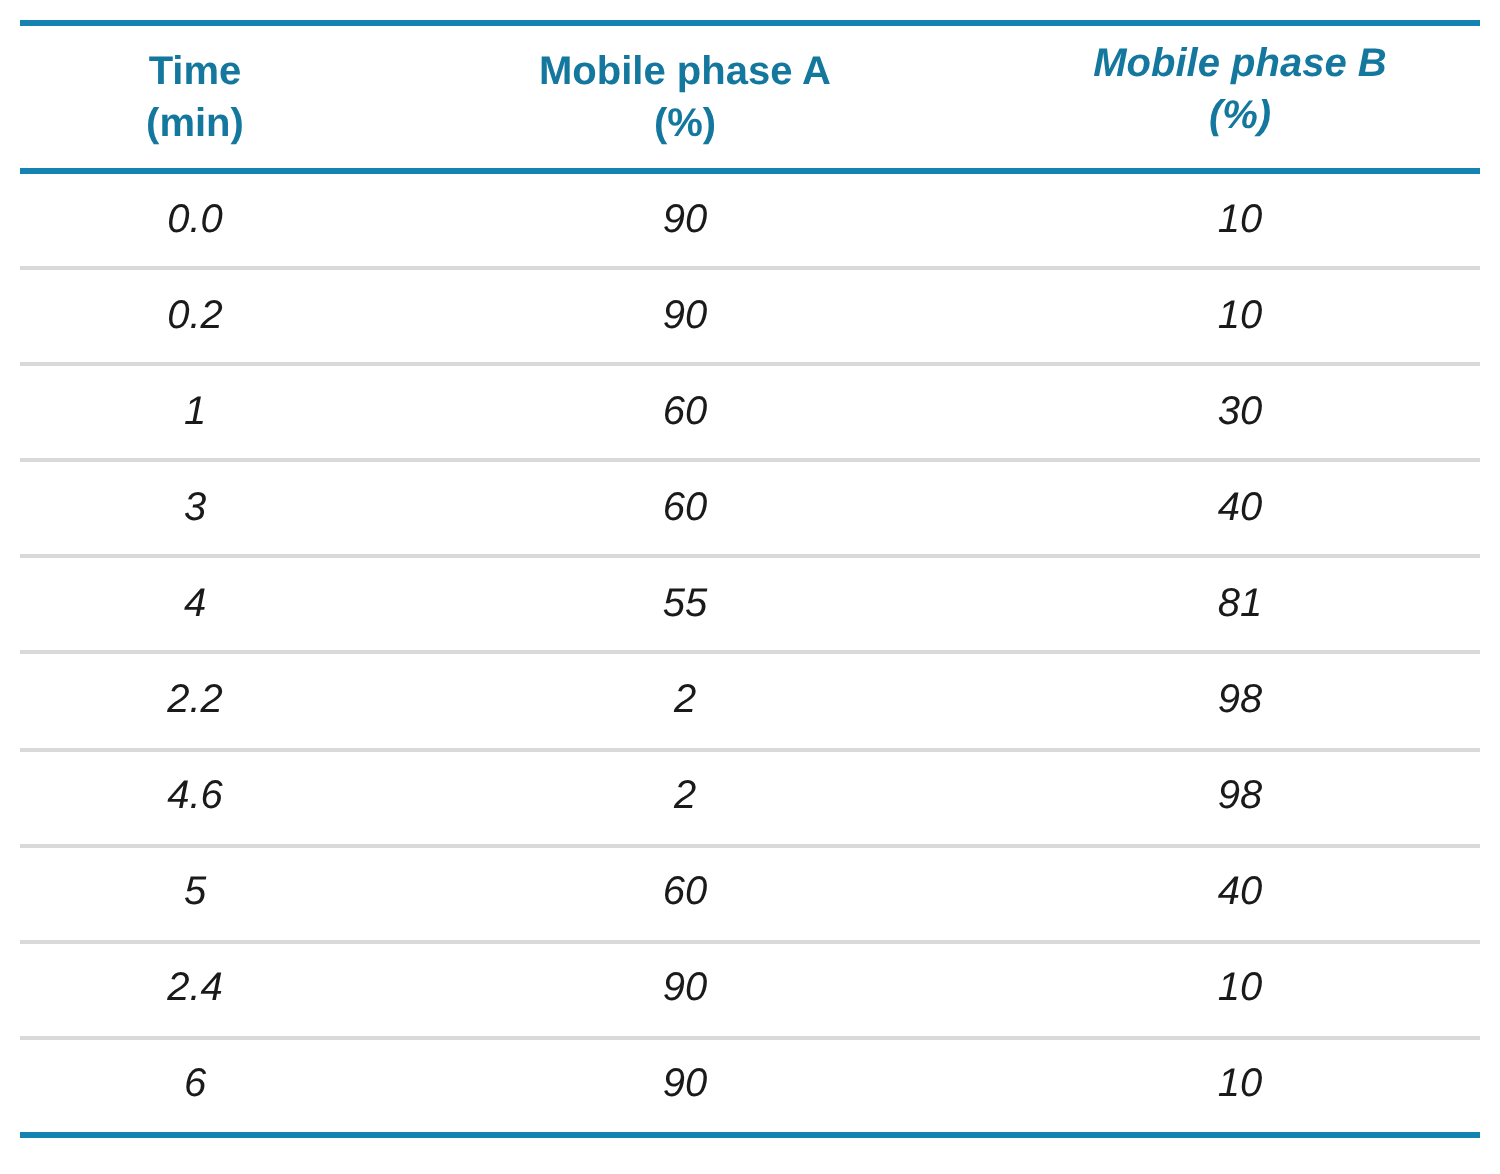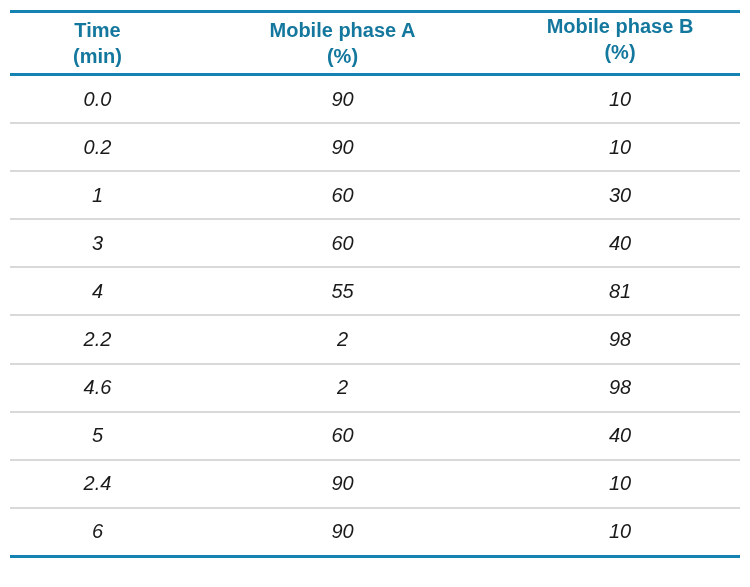--- a/index.html
+++ b/index.html
@@ -16,34 +16,34 @@
     left: 10px;
     top: 10px;
     width: 730px;
   }
   .rule-teal {
     height: 3px;
     background: #1483B2;
   }
   .header-row {
     display: flex;
-    height: 60px;
+    height: 71px;
     align-items: stretch;
   }
   .hcell {
     display: flex;
     flex-direction: column;
     justify-content: center;
     text-align: center;
     color: #14789E;
     font-weight: bold;
     font-size: 20px;
     line-height: 26px;
   }
-  .hcell.raised { position: relative; top: -4px; }
+  .hcell.raised { position: relative; top: -4px; font-style: italic; }
   .col1 { width: 175px; }
   .col2 { width: 315px; }
   .col3 { width: 240px; }
   .rows {
     display: flex;
     flex-direction: column;
     height: 479px;
   }
   .data-row {
     flex: 1 1 0;

